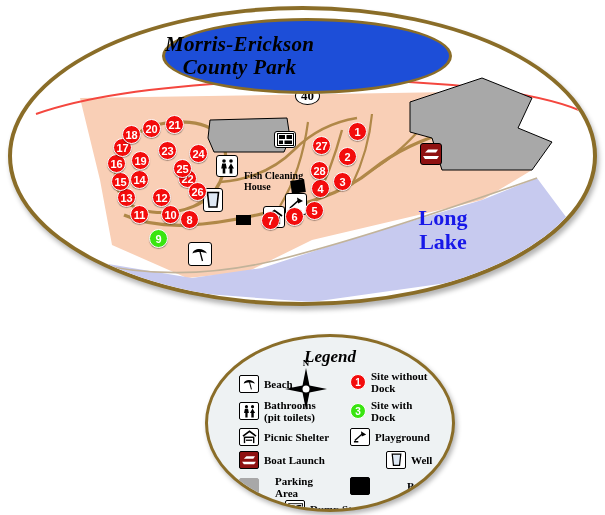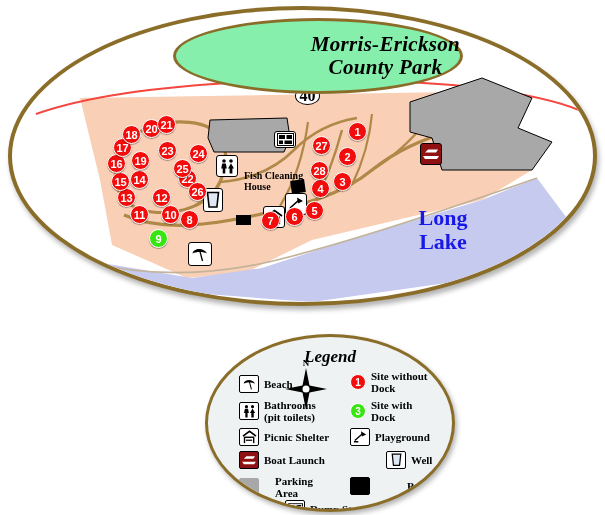--- a/index.html
+++ b/index.html
@@ -7,31 +7,31 @@
        font-family:"Liberation Serif",serif;}
   .abs{position:absolute;}
 
   
   #map-oval{left:8px;top:6px;width:589px;height:300px;border-radius:50%;
             background:#ffffff;border:4px solid #8a6d28;box-sizing:border-box;
             overflow:hidden;box-shadow:2px 4px 5px rgba(0,0,0,.30);}
   #map-clip{position:absolute;inset:0;border-radius:50%;overflow:hidden;}
 
   
-  #title-ellipse{left:161px;top:8px;width:290px;height:76px;border-radius:50%;
-      background:#86efac;border:3px solid #8a6d28;box-sizing:border-box;
-      display:flex;align-items:center;justify-content:flex-end;z-index:40;}
+  #title-ellipse{left:150px;top:8px;width:290px;height:76px;border-radius:50%;
+      background:#1d4ed8;border:3px solid #8a6d28;box-sizing:border-box;
+      display:flex;align-items:center;justify-content:flex-start;z-index:40;}
   #title-ellipse .t{font-weight:bold;font-style:italic;font-size:21px;
       line-height:23px;text-align:center;color:#000;letter-spacing:.3px;}
 
   
   #hwy-shield{left:283px;top:77px;width:25px;height:18px;border-radius:50%;
       background:#fff;border:1.5px solid #000;box-sizing:border-box;z-index:35;
       display:flex;align-items:center;justify-content:center;
-      font-size:16px;font-weight:bold;color:#000;}
+      font-size:13px;font-weight:bold;color:#000;}
 
   
   .site{position:absolute;width:19px;height:19px;border-radius:50%;
      border:1.6px solid #ffffff;box-sizing:border-box;color:#fff;
      font-family:"Liberation Sans",sans-serif;font-weight:bold;font-size:11px;
      display:flex;align-items:center;justify-content:center;z-index:30;
      box-shadow:0 1px 1px rgba(0,0,0,.35);}
   .site.red{background:#f30c0c;}
   .site.green{background:#39e510;}
 
@@ -219,21 +219,21 @@
         </div>
         <div class="site red" style="left: 110px; top: 115px;">
           <span>18</span>
         </div>
         <div class="site red" style="left: 119px; top: 141px;">
           <span>19</span>
         </div>
         <div class="site red" style="left: 130px; top: 109px;">
           <span>20</span>
         </div>
-        <div class="site red" style="left: 145px; top: 105px;">
+        <div class="site red" style="left: 153px; top: 105px;">
           <span>21</span>
         </div>
         <div class="site red" style="left: 166px; top: 115px; margin-top: 44px;">
           <span>22</span>
         </div>
         <div class="site red" style="left: 146px; top: 131px;">
           <span>23</span>
         </div>
         <div class="site red" style="left: 177px; top: 134px;">
           <span>24</span>

